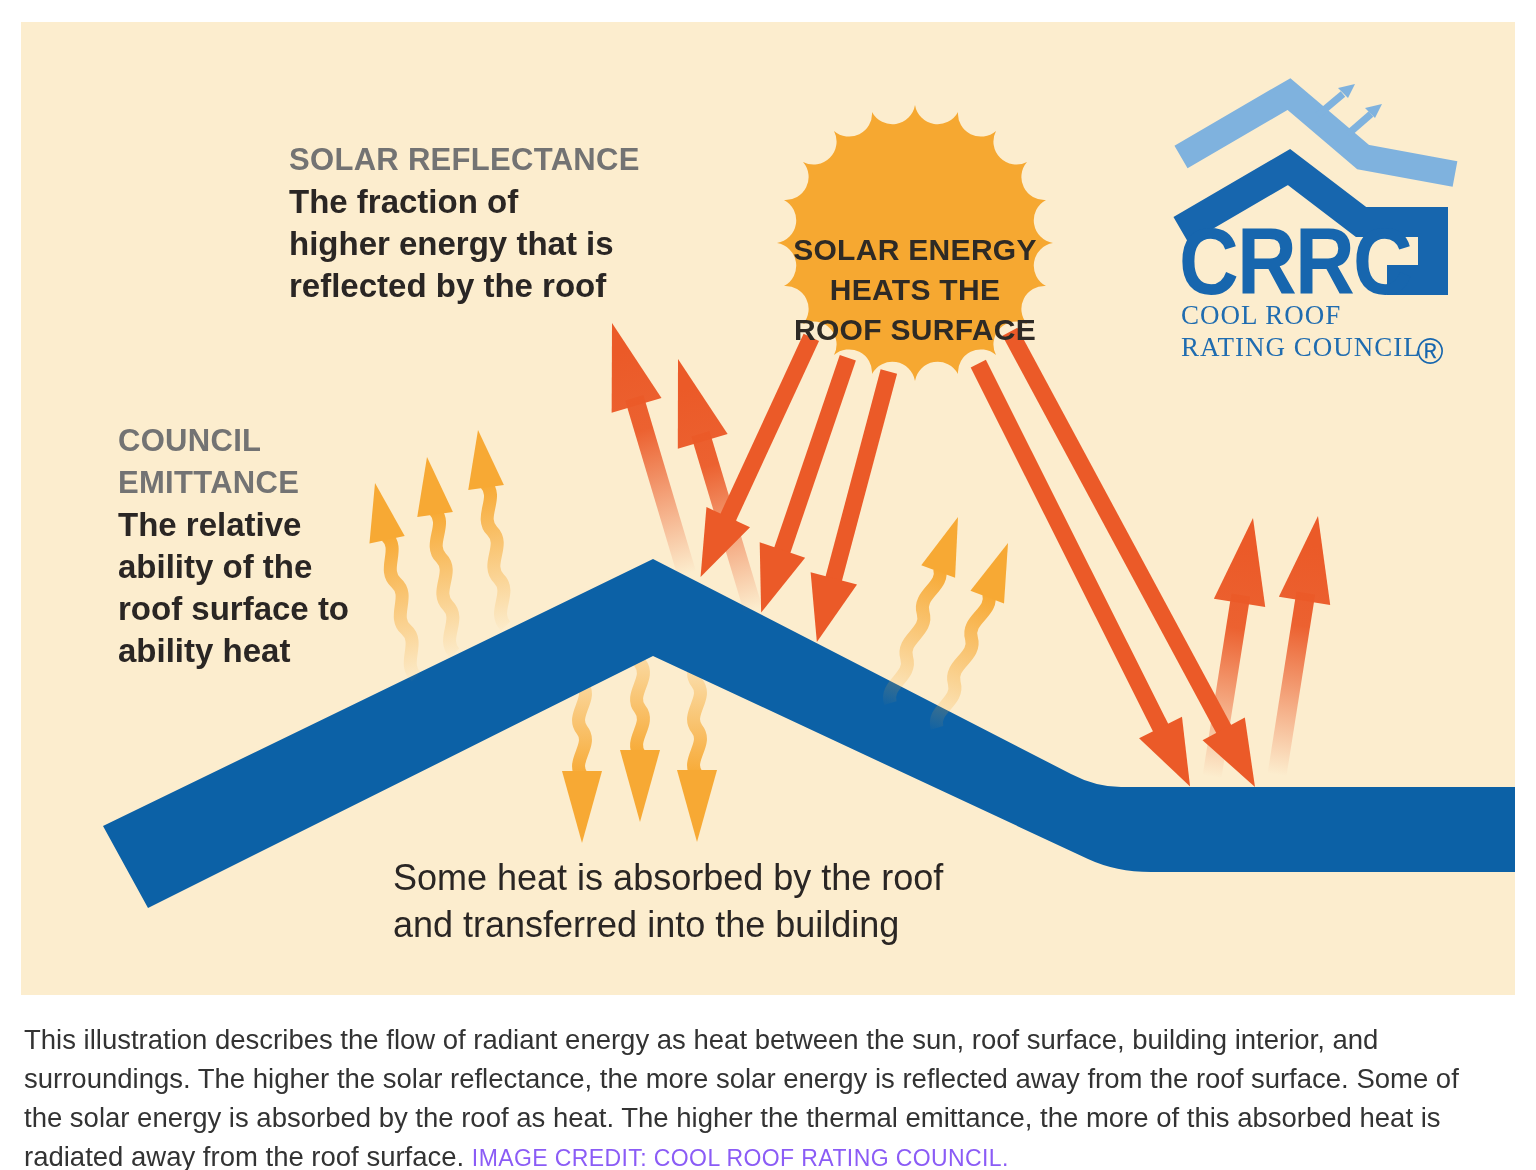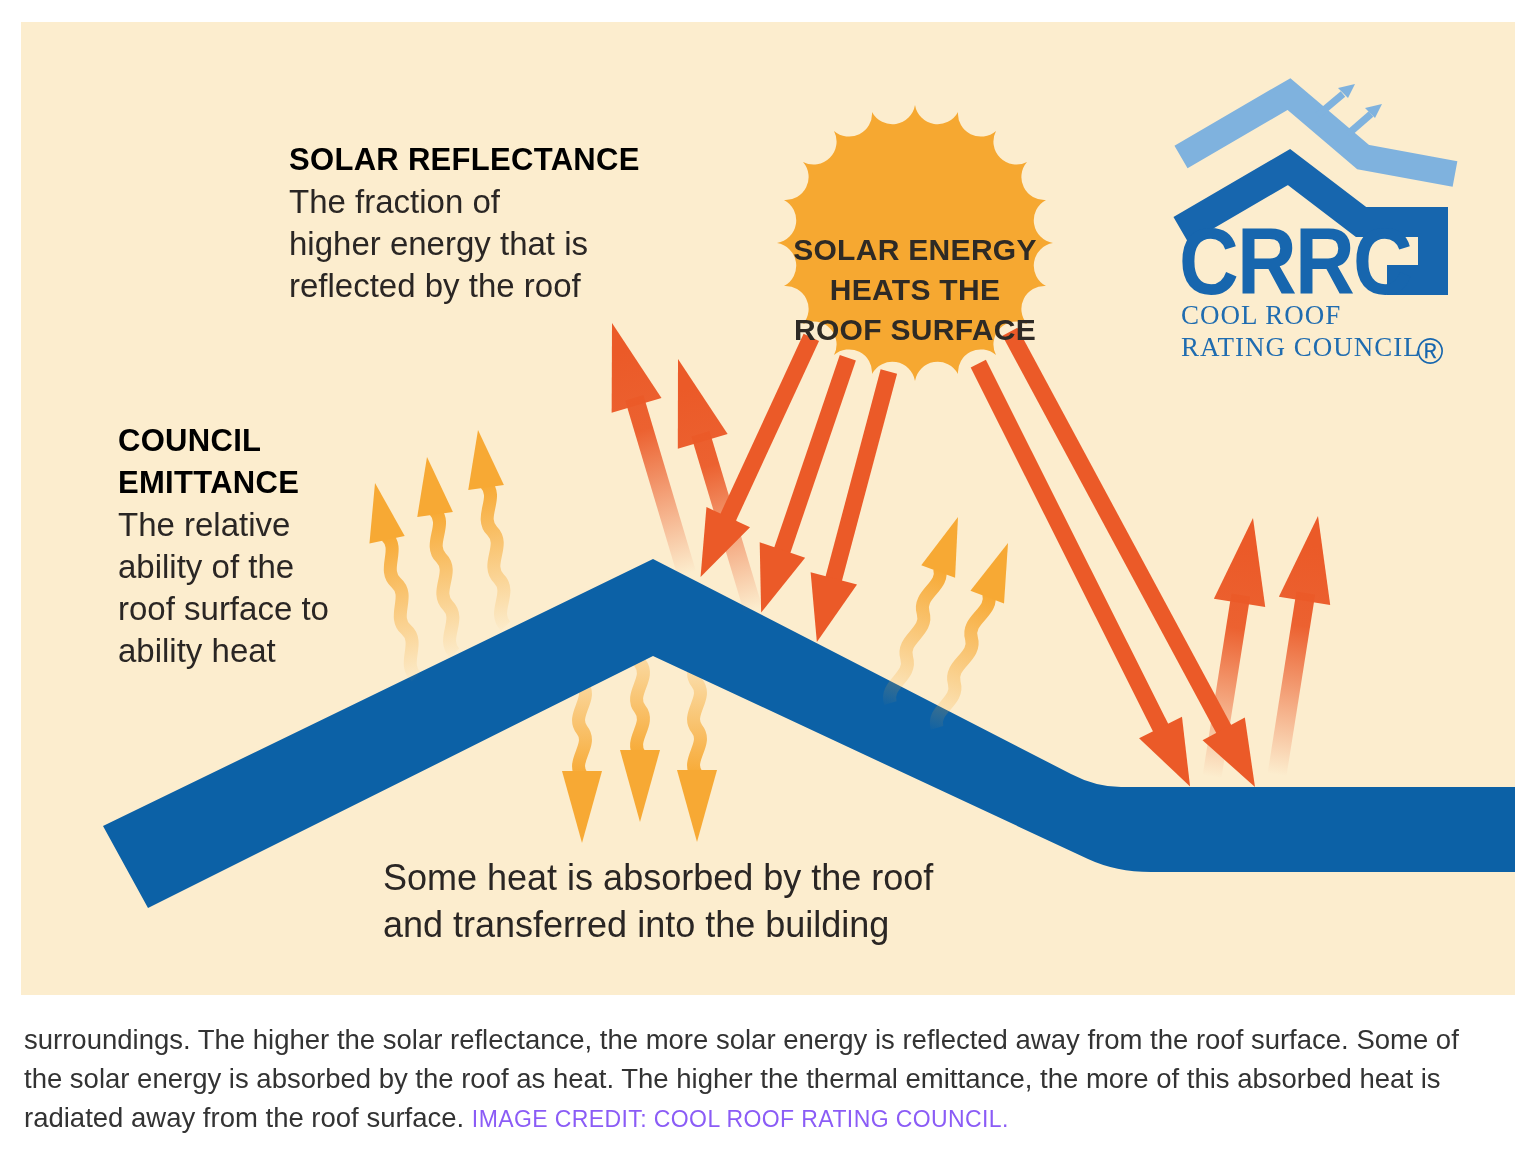--- a/index.html
+++ b/index.html
@@ -6,27 +6,27 @@
   body{
     width:1536px;height:1170px;position:relative;background:#ffffff;
     font-family:"Liberation Sans",sans-serif;overflow:hidden;
   }
   .panel{
     position:absolute;left:21px;top:22px;width:1494px;height:973px;
     background:#FCEDCE;
   }
   .panel svg{position:absolute;left:0;top:0;}
   .lbl{position:absolute;color:#2A2624;}
-  .lbl .head{font-weight:bold;font-size:31px;line-height:42px;color:#000000;letter-spacing:.3px;}
-  .lbl .line{font-size:33px;line-height:42px;font-weight:400;}
+  .lbl .head{font-weight:bold;font-size:31px;line-height:42px;color:#737373;letter-spacing:.3px;}
+  .lbl .line{font-size:33px;line-height:42px;font-weight:700;}
   .sun-text{
     position:absolute;left:754px;top:176px;width:280px;text-align:center;
     font-weight:bold;font-size:30px;line-height:40px;color:#2E2A25;letter-spacing:.3px;margin-top:32px;
   }
-  .absorbed{position:absolute;left:362px;top:832px;}
+  .absorbed{position:absolute;left:372px;top:832px;}
   .absorbed .line{font-size:36px;line-height:47px;color:#2A2624;}
   .caption{
     position:absolute;left:24px;top:1020px;width:1500px;color:#333333;
     font-size:27.5px;line-height:39px;
   }
   .caption .cap-line{white-space:nowrap;}
   .credit{font-size:23px;letter-spacing:.4px;color:#8b5cf6;}
 </style>
 </head>
 <body>
@@ -155,16 +155,17 @@
     <div>ROOF SURFACE</div>
   </div>
 
   <div class="absorbed">
     <div class="line">Some heat is absorbed by the roof</div>
     <div class="line">and transferred into the building</div>
   </div>
 </div>
 
 <div class="caption">
+  <div class="cap-line">This illustration describes the flow of radiant energy as heat between the sun, roof surface, building interior, and</div>
   <div class="cap-line">surroundings. The higher the solar reflectance, the more solar energy is reflected away from the roof surface. Some of</div>
   <div class="cap-line">the solar energy is absorbed by the roof as heat. The higher the thermal emittance, the more of this absorbed heat is</div>
   <div class="cap-line"><span>radiated away from the roof surface. </span><span class="credit">IMAGE CREDIT: COOL ROOF RATING COUNCIL.</span></div>
 </div>
 
 </body></html>

